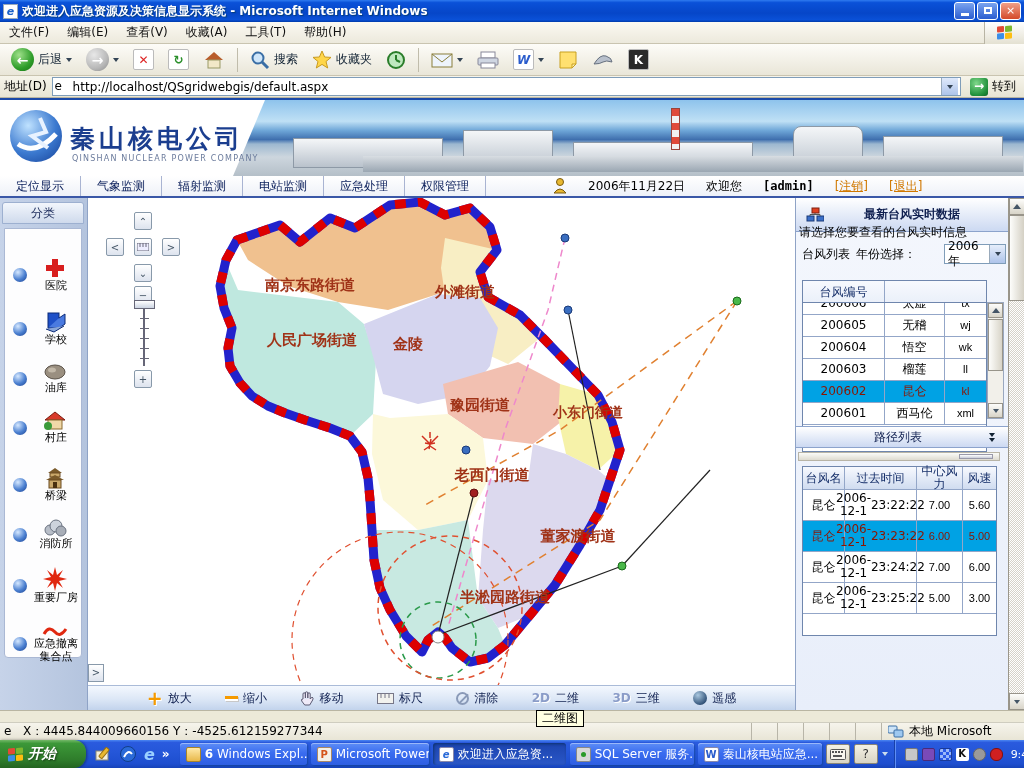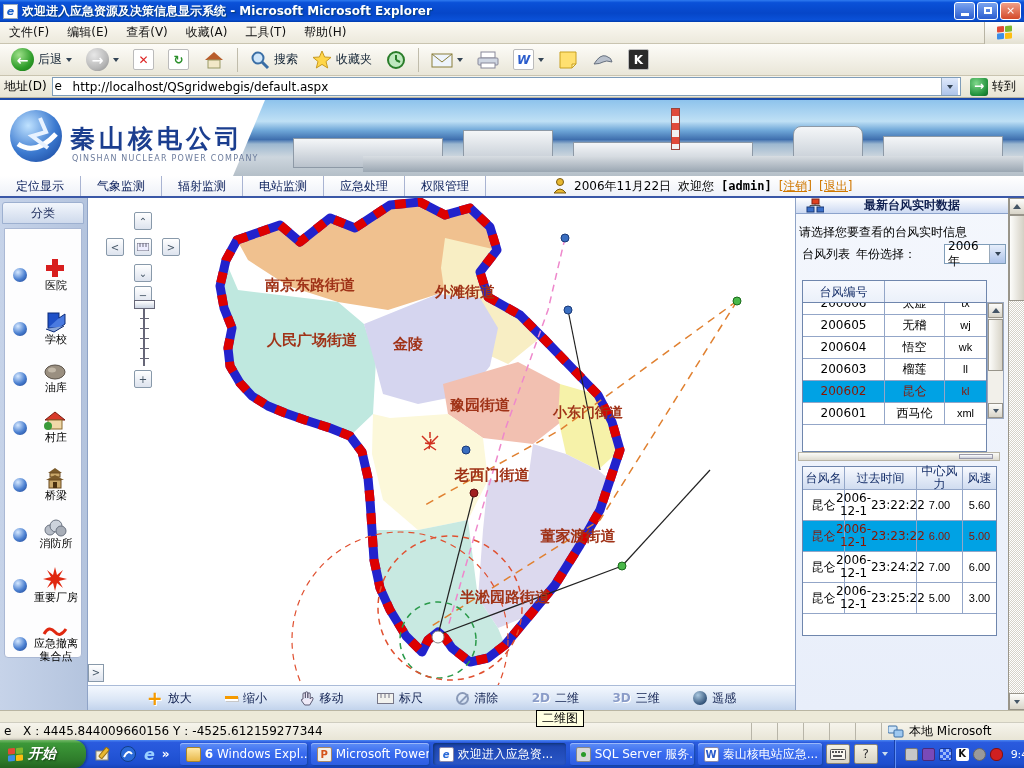--- a/index.html
+++ b/index.html
@@ -53,21 +53,21 @@
   .bld { position:absolute; background:linear-gradient(180deg,#f4f6f8,#b9c2cc); border:1px solid #8d99a6; }
   .chimney { position:absolute; width:9px; background:repeating-linear-gradient(180deg,#e04a3a 0 7px,#f2f2f2 7px 14px); border:1px solid #99443a; }
   .qlogo { position:absolute; left:10px; top:10px; width:52px; height:52px; border-radius:50%; background:radial-gradient(circle at 35% 30%,#bfe2ff,#3c7ad0 55%,#143f96); }
   .qlogo svg { position:absolute; left:0; top:0; }
   .b-cn { position:absolute; left:70px; top:22px; font-size:25px; font-weight:bold; color:#1b3e8f; letter-spacing:4px; }
   .b-en { position:absolute; left:72px; top:54px; font-size:8px; color:#6b7b9c; letter-spacing:1.2px; }
 
   
   .navtabs { left:0; top:176px; width:1024px; height:22px; background:linear-gradient(180deg,#ffffff,#eef1f8); border-bottom:2px solid #3a57a7; display:flex; align-items:center; }
   .navtab { padding:0 16px; line-height:20px; color:#0a1e5a; border-right:1px solid #a9b4d2; }
-  .userarea { position:absolute; left:553px; top:0; height:20px; display:flex; align-items:center; gap:7px; white-space:nowrap; }
+  .userarea { position:absolute; left:553px; top:0; height:20px; display:flex; align-items:center; gap:21px; white-space:nowrap; }
   .userarea .lnk { color:#d07800; text-decoration:underline; }
   .userarea b { font-family:"DejaVu Sans Mono",monospace; }
 
   
   .content { left:0; top:198px; width:1024px; height:512px; background:#fff; }
 
   
   .sidebar { position:absolute; left:0; top:0; width:88px; height:512px; background:linear-gradient(90deg,#c6d3e9,#b4c4de); border-right:1px solid #8fa3c6; }
   .side-head { position:absolute; left:2px; top:4px; width:82px; height:22px; background:linear-gradient(180deg,#f2f6fc,#cfdaec); border:1px solid #9db0d0; border-radius:3px 3px 0 0; text-align:center; line-height:20px; color:#1a2a5a; }
   .side-panel { position:absolute; left:4px; top:30px; width:78px; height:430px; background:#fdfdfe; border:1px solid #aab8d4; border-radius:0 0 4px 4px; }
@@ -90,21 +90,21 @@
   .mt-item { display:flex; align-items:center; gap:5px; color:#102050; }
   .mt-plus { color:#f59a00; font-size:19px; font-weight:bold; line-height:14px; text-shadow:1px 1px 0 #fff; }
   .mt-minus { width:13px; height:5px; background:#f59a00; border-bottom:2px solid #fff; box-shadow:1px 1px 0 #c8c8c8; }
   .mt-23d { font-weight:bold; font-size:12px; color:#8a9cc8; text-shadow:1px 1px 0 #fff; }
   .mt-clear { width:13px; height:13px; border:2px solid #8a9ab8; border-radius:50%; position:relative; }
   .mt-clear::after { content:""; position:absolute; left:-1px; top:4px; width:13px; height:2px; background:#8a9ab8; transform:rotate(-45deg); }
   .mt-globe { width:14px; height:14px; border-radius:50%; background:radial-gradient(circle at 35% 30%,#aac8e0,#35567c 70%,#152540); }
 
   
   .rightpanel { position:absolute; left:795px; top:0; width:213px; height:512px; background:linear-gradient(180deg,#f4f7fd,#e8eefa); border-left:1px solid #8fa3c6; }
-  .rp-head { position:absolute; left:0; top:0; width:213px; height:16px; background:linear-gradient(180deg,#ffffff,#ccd9f2); border-bottom:1px solid #8ca3cc; display:flex; align-items:center; }
+  .rp-head { position:absolute; left:0; top:0; width:213px; height:34px; background:linear-gradient(180deg,#ffffff,#ccd9f2); border-bottom:1px solid #8ca3cc; display:flex; align-items:center; }
   .rp-head .t { margin-left:40px; font-weight:bold; color:#102050; }
   .rp-prompt { position:absolute; left:3px; top:26px; color:#000; }
   .rp-row { position:absolute; left:6px; top:46px; width:204px; display:flex; align-items:center; gap:6px; color:#000; }
   .combo { margin-left:auto; width:62px; height:20px; border:1px solid #7f9db9; background:#fff; display:flex; align-items:center; }
   .combo .v { flex:1; padding-left:3px; }
   .combo .btn { width:16px; height:18px; background:linear-gradient(180deg,#e6eefb,#aec4ea); border-left:1px solid #9ab; display:flex; align-items:center; justify-content:center; }
   .trow { display:flex; border-bottom:1px solid #93a6c8; background:#fff; }
   .trow.head { background:linear-gradient(180deg,#f7f9fe,#d0dcf0); font-weight:normal; color:#17306a; }
   .trow.sel { background:#00a2e4; color:#8b1500; }
   .tcell { border-right:1px solid #93a6c8; display:flex; align-items:center; justify-content:center; text-align:center; line-height:13px; }
@@ -162,21 +162,21 @@
   .clock { color:#fff; font-size:11px; margin-left:4px; }
 
   .map-label { font-weight:bold; fill:#a03318; font-size:15px; }
   .map-label.sm { font-size:14px; }
 </style>
 </head>
 <body>
 
 <div class="abs titlebar">
   <span class="doc-icon">e</span>
-  <span class="title">欢迎进入应急资源及决策信息显示系统 - Microsoft Microsoft Explorer</span>
+  <span class="title">欢迎进入应急资源及决策信息显示系统 - Microsoft Internet Windows</span>
   <span class="winbtns">
     <span class="winbtn"><span class="minbar"></span></span>
     <span class="winbtn"><span class="restsq"></span></span>
     <span class="winbtn close">×</span>
   </span>
 </div>
 
 <div class="abs menubar">
   <span class="menuitem">文件(F)</span>
   <span class="menuitem">编辑(E)</span>
@@ -603,20 +603,27 @@
     <div class="vscroll" style="left:191px;top:104px;height:117px;">
       <span class="sbtn" style="top:0;">
           <span class="tri" style="border-left:4px solid transparent;border-right:4px solid transparent;border-bottom:5px solid #456;"></span>
         </span>
       <span class="sthumb" style="top:16px;height:52px;"></span>
       <span class="sbtn" style="bottom:0;">
           <span class="tri dn" style="border-top-color:#456;"></span>
         </span>
     </div>
 
+    <div class="rp-pathbar">
+      <span class="t">路径列表</span>
+      <span class="chev2">
+          <span class="tri dn"></span>
+          <span class="tri dn"></span>
+        </span>
+    </div>
     <div class="hsplit">
         <span class="grip"></span>
       </div>
 
     <div class="t2 t2box">
       <div class="trow head">
         <span class="tcell c0">台风名</span>
         <span class="tcell c1">过去时间</span>
         <span class="tcell c2">中心风力</span>
         <span class="tcell c3">风速</span>

